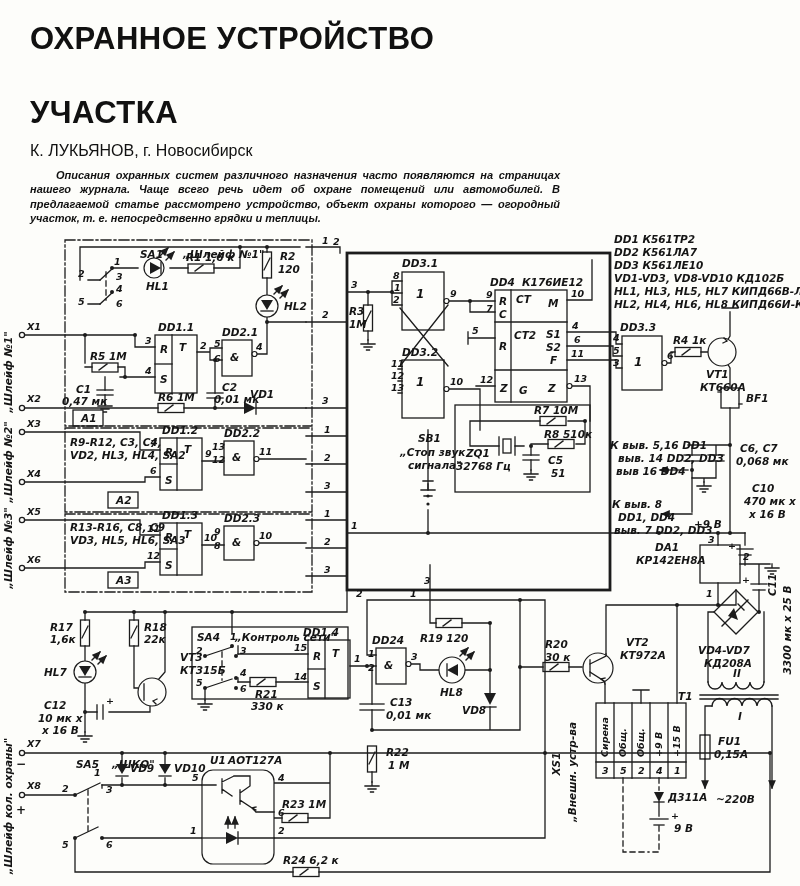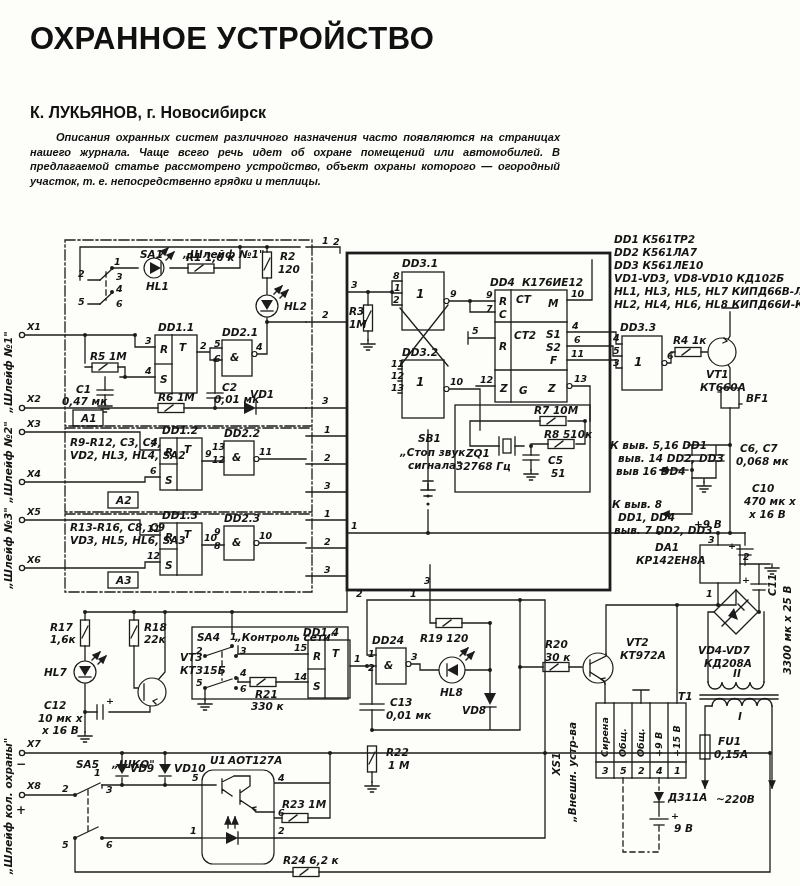--- a/index.html
+++ b/index.html
@@ -1,20 +1,20 @@
 <!DOCTYPE html>
 <html><head>
 <meta charset="utf-8">
 <style>
   html,body{margin:0;padding:0;background:#e8e8e4;}
   .page{position:relative;width:800px;height:886px;background:#fdfdfa;overflow:hidden;
         font-family:"Liberation Sans",sans-serif;color:#111;}
   .hdr{position:absolute;left:30px;top:4px;width:530px;margin-top:16px;}
   .title{font-size:31px;font-weight:bold;line-height:1.2;letter-spacing:.5px;margin:0;}
-  .author{font-size:16px;font-weight:bold;margin:10px 0 0 0;}
+  .author{font-size:16px;font-weight:normal;margin:10px 0 0 0;}
   .intro{font-size:11px;font-weight:bold;font-style:italic;text-align:justify;
          line-height:1.32;margin:8px 0 0 0;text-indent:26px;}
   svg text{font:italic bold 10.5px "DejaVu Sans",sans-serif;fill:#151515;}
   svg text.tp{font-size:9.5px;}
   svg text.big{font-size:12px;}
   .w{stroke:#1c1c1c;stroke-width:1.3;fill:none;stroke-linecap:square;}
   .wt{stroke:#1c1c1c;stroke-width:2.8;fill:none;}
   .dd{stroke-dasharray:10 3 2 3;}
   .dsh{stroke-dasharray:5 4;}
   .dot{fill:#1c1c1c;stroke:none;}
@@ -24,20 +24,21 @@
 </style>
 </head>
 <body>
 
 <div class="page">
 
   <div class="hdr">
     <h1 class="title">
       <span>ОХРАННОЕ УСТРОЙСТВО</span><br>
       <br>
+      <span>УЧАСТКА</span>
     </h1>
     <p class="author">К. ЛУКЬЯНОВ, г. Новосибирск</p>
     <p class="intro">Описания охранных систем различного назначения часто появляются на страницах нашего журнала. Чаще всего речь идет об охране помещений или автомобилей. В предлагаемой статье рассмотрено устройство, объект охраны которого — огородный участок, т. е. непосредственно грядки и теплицы.</p>
   </div>
 
   <svg width="800" height="658" viewBox="0 228 800 658" style="position:absolute;left:0;top:228px;">
     <defs>
       <marker id="ah" markerWidth="9" markerHeight="8" refX="6" refY="3" orient="auto">
           <path d="M0,0 L7,3 L0,6 z" fill="#1c1c1c"></path>
         </marker>

